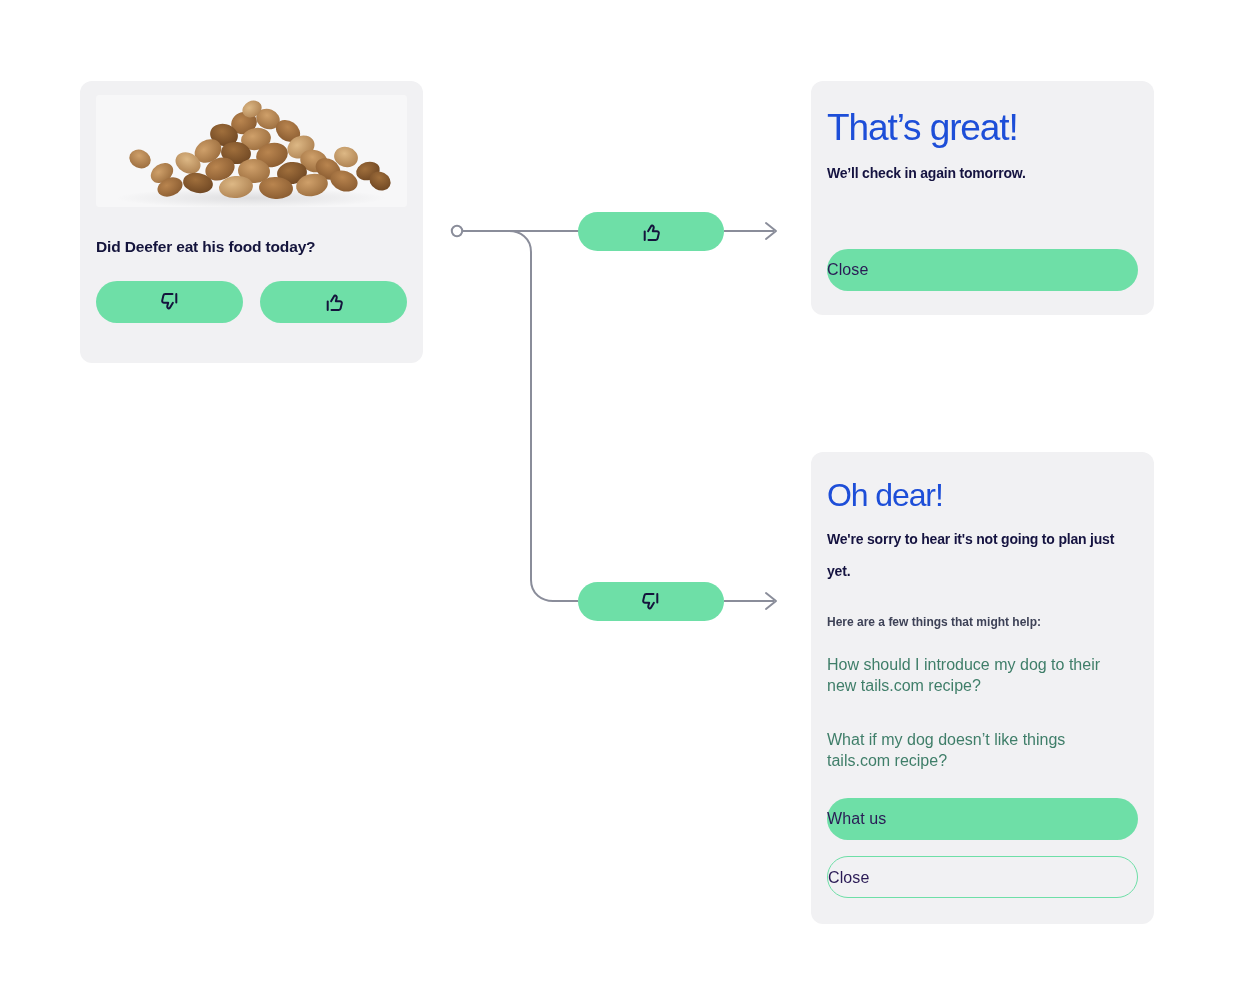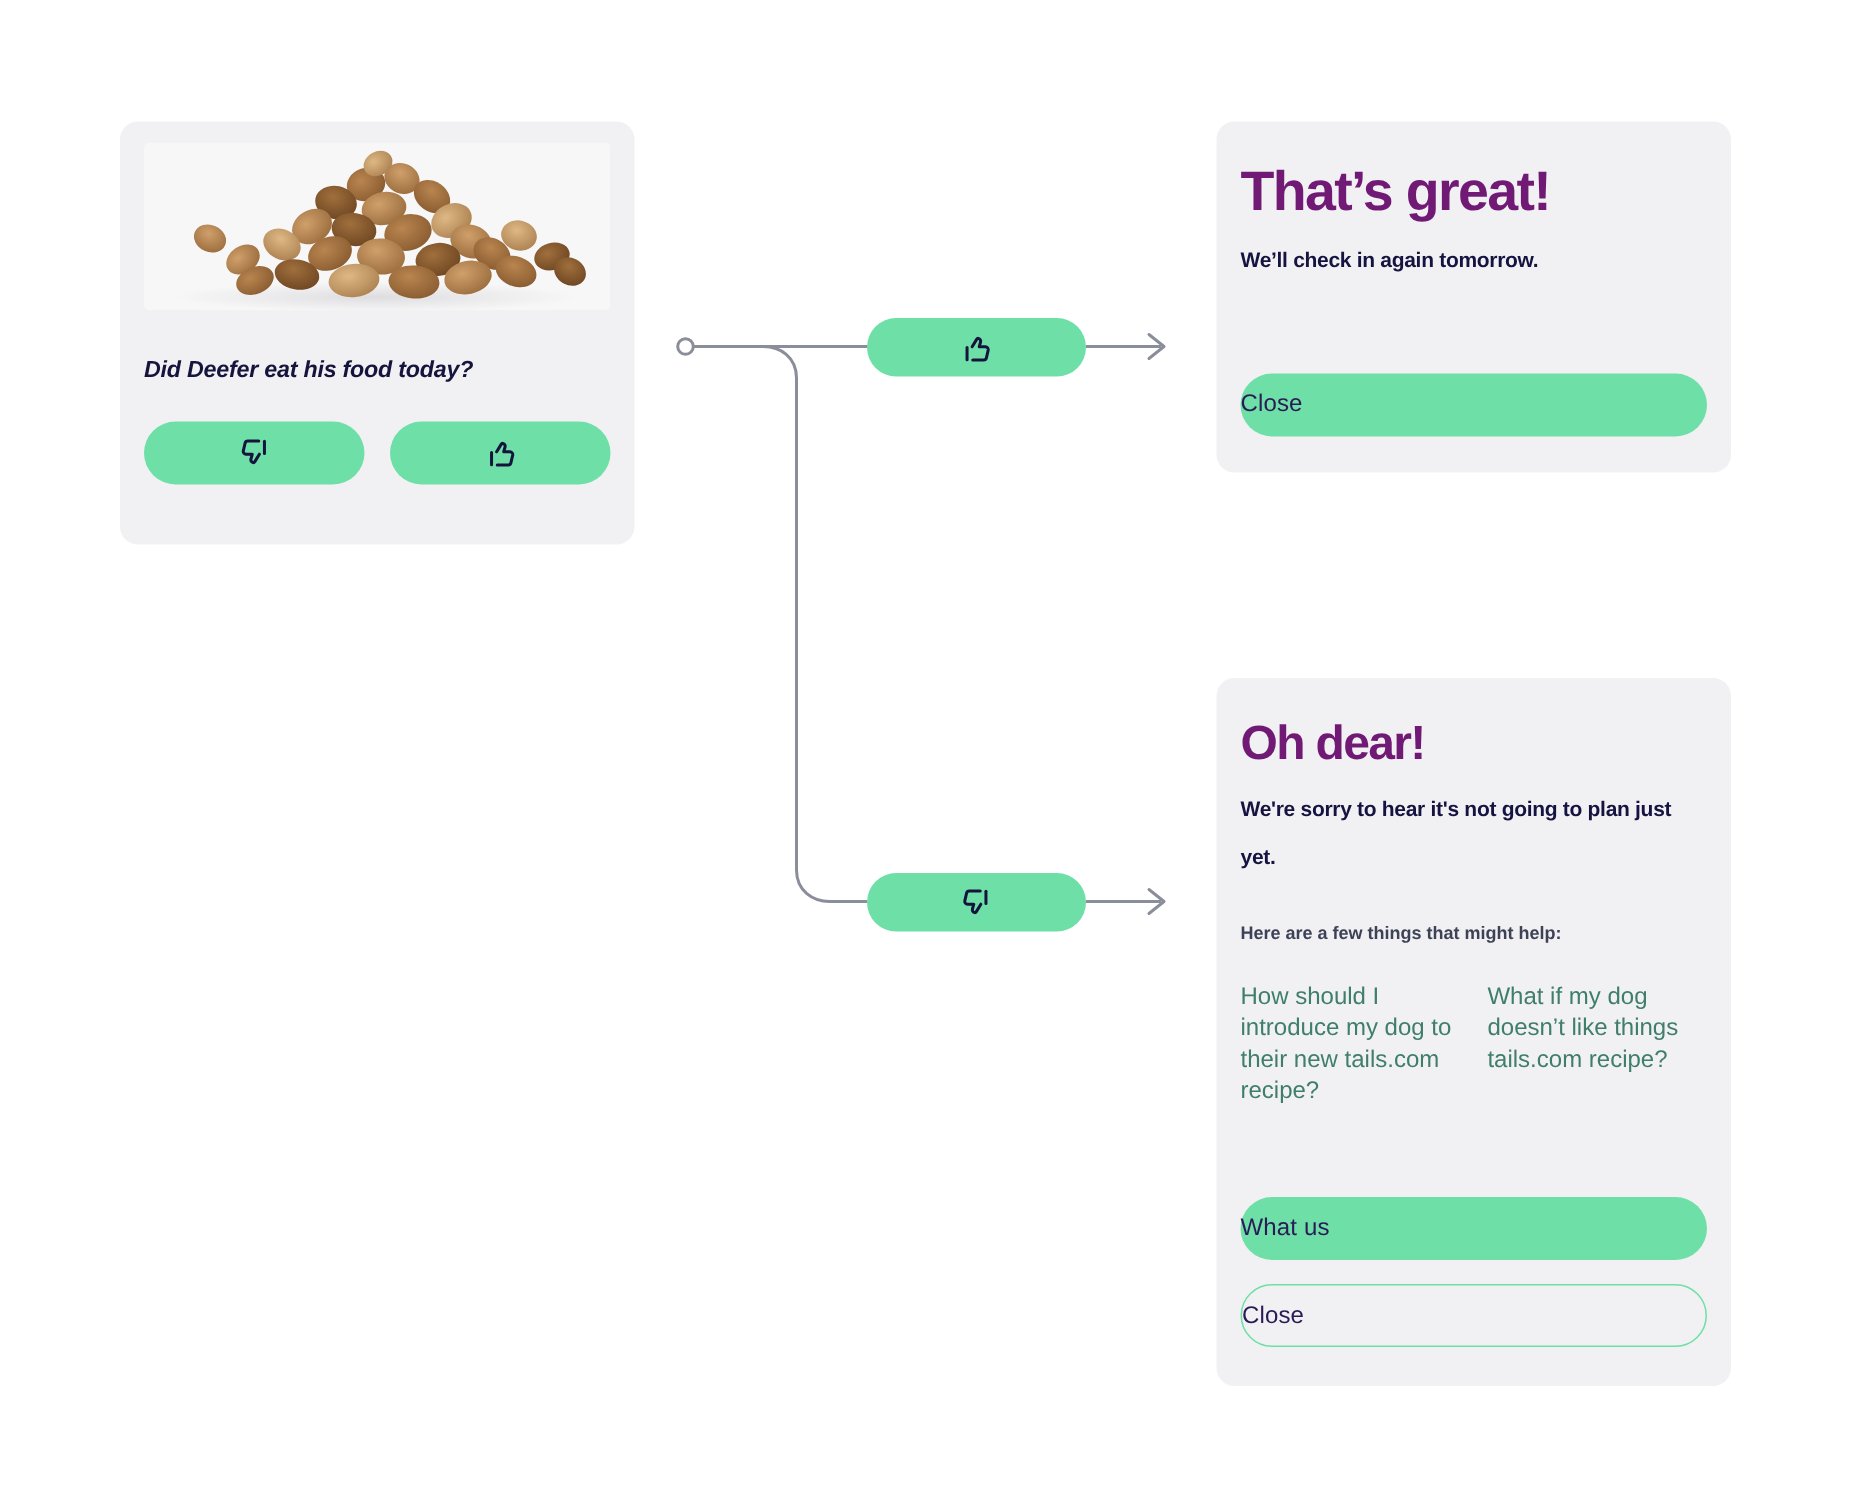--- a/index.html
+++ b/index.html
@@ -29,21 +29,20 @@
     box-sizing: border-box;
   }
 
   
   #question-card {
     left: 80px;
     top: 81px;
     width: 343px;
     height: 282px;
     padding: 0;
-    font-style: italic;
   }
   .kibble-wrap {
     position: absolute;
     left: 16px;
     top: 14px;
     width: 311px;
     height: 112px;
     overflow: hidden;
     border-radius: 4px;
   }
@@ -125,23 +124,23 @@
   #negative-card {
     left: 811px;
     top: 452px;
     width: 343px;
     height: 472px;
     padding: 22px 34px 0 16px;
   }
 
   .card-title {
     font-size: 37px;
-    font-weight: 700;
+    font-weight: 400;
     letter-spacing: -1.1px;
-    color: #701a75;
+    color: #1d4ed8;
     line-height: 42px;
     margin: 0 0 9px 0;
   }
   #negative-card .card-title { font-size: 32px; margin-bottom: 7px; }
 
   .card-subtitle {
     font-size: 14px;
     font-weight: 700;
     letter-spacing: -0.2px;
     color: #151340;
@@ -155,22 +154,22 @@
     font-size: 12px;
     font-weight: 700;
     color: #3E4257;
     margin: 26px 0 0 0;
     line-height: 19px;
   }
 
   .link-list {
     margin: 22px 0 0 0;
     display: flex;
-    flex-direction: row;
-    gap: 12px;
+    flex-direction: column;
+    gap: 33px;
   }
   .faq-link {
     font-size: 16px;
     font-weight: 400;
     color: #3F7E69;
     line-height: 21px;
     text-decoration: none;
     cursor: pointer;
     max-width: 300px;
     display: block;

